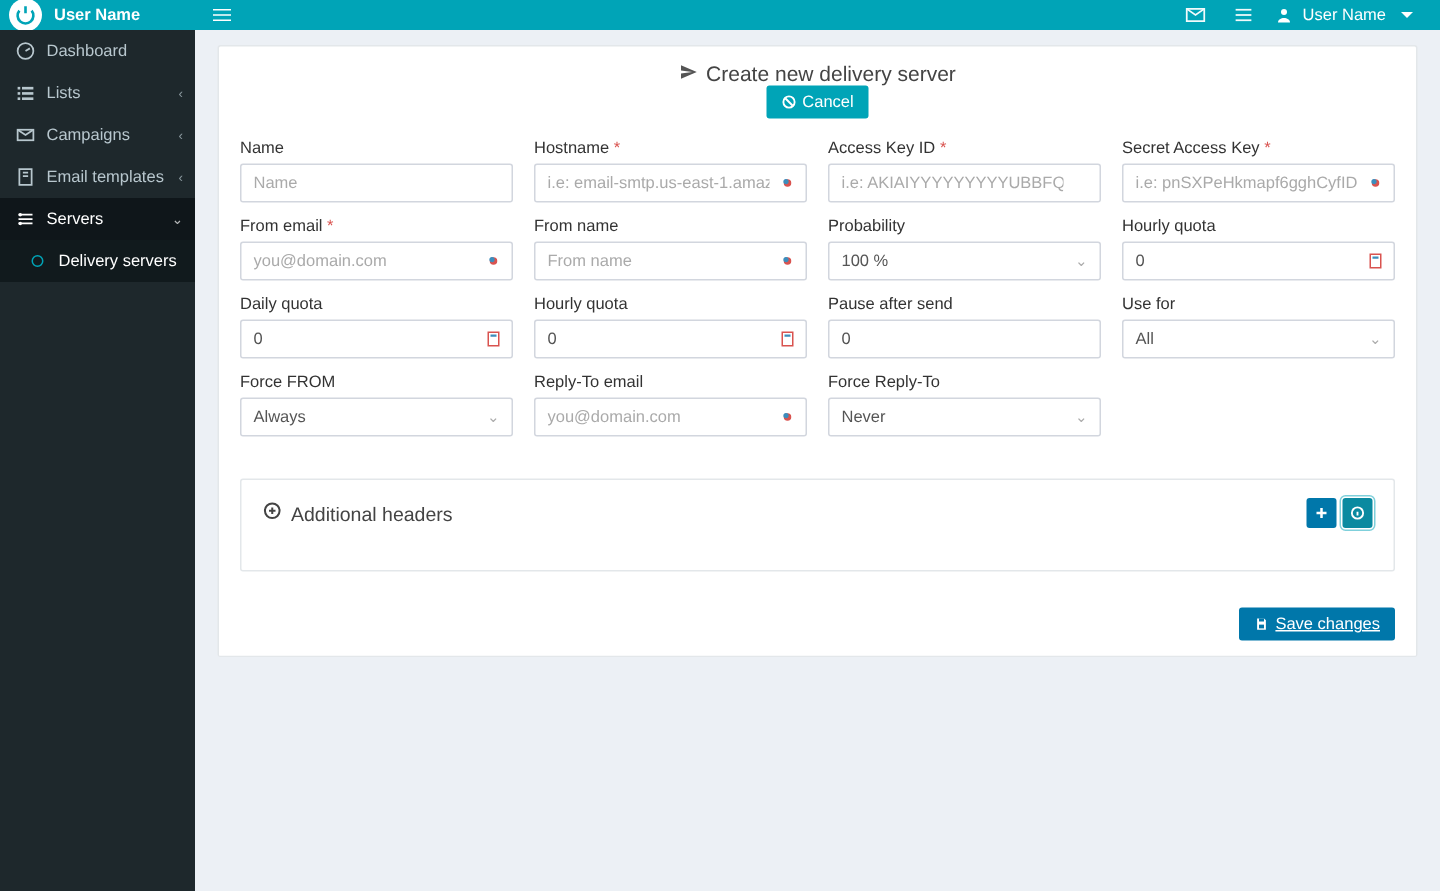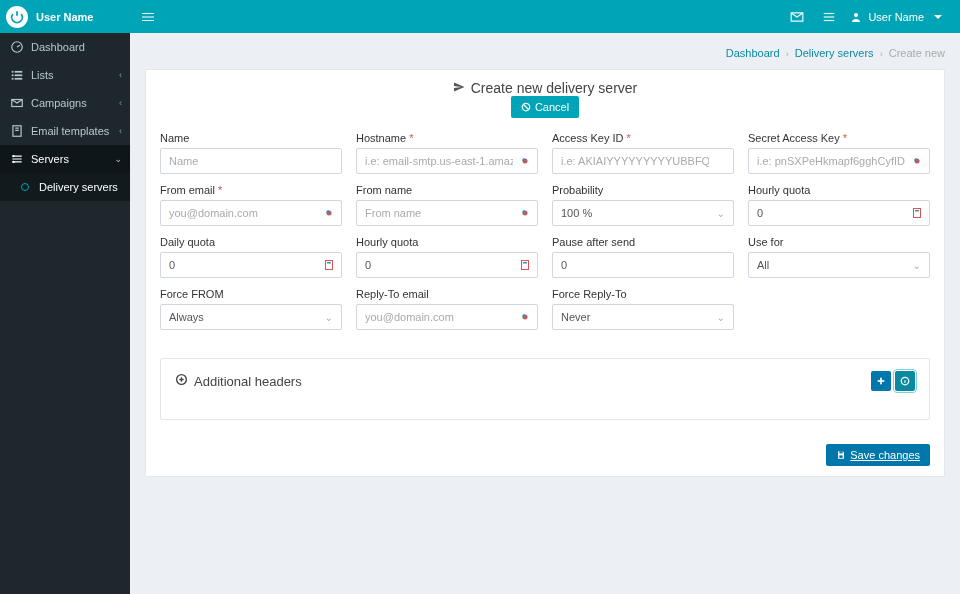--- a/index.html
+++ b/index.html
@@ -1,20 +1,20 @@
 <!DOCTYPE html>
 <html><head>
 <meta charset="utf-8">
 <style>
 * { box-sizing: border-box; margin: 0; padding: 0; }
 body { font-family: -apple-system, BlinkMacSystemFont, "Segoe UI", Arial, sans-serif; font-size: 12px; color: #333; background: #ecf0f5; }
 .app { width: 960px; height: 594px; display: flex; flex-direction: column; overflow: hidden; }
 
 
-.topbar { height: 33px; background: #00a4b7; display: flex; align-items: center; color: #fff; }
+.topbar { height: 20px; background: #00a4b7; display: flex; align-items: center; color: #fff; }
 .topbar-logo { width: 130px; height: 32px; background: #00a4b7; display: flex; align-items: center; padding-left: 6px; font-weight: bold; font-size: 11px; color:#fff; }
 .topbar-logo .logo-icon { width: 22px; height: 22px; border-radius: 50%; background:#fff; display:flex; align-items:center; justify-content:center; margin-right:8px;}
 .topbar-logo .logo-icon svg{ width:14px; height:14px; }
 .topbar-left-btn { width: 36px; height: 32px; display:flex; align-items:center; justify-content:center; cursor:pointer; }
 .topbar-spacer { flex: 1; }
 .topbar-right { display: flex; align-items: center; gap: 10px; padding-right: 18px; }
 .topbar-icon { width: 22px; height: 22px; display:flex; align-items:center; justify-content:center; cursor:pointer; opacity:0.95; }
 .topbar-user { display:flex; align-items:center; gap:6px; font-size:11px; cursor:pointer; }
 .caret-down { display:inline-block; width:0; height:0; border-left:4px solid transparent; border-right:4px solid transparent; border-top:4px solid #fff; }
 
@@ -183,27 +183,20 @@
           <span class="side-icon">
               <span class="bullet"></span>
             </span>
           <span>Delivery servers</span>
         </div>
       </div>
     </div>
 
     <div class="main">
 
-      <div class="breadcrumb">
-        <a href="#">Dashboard</a>
-        <span class="sep">›</span>
-        <a href="#">Delivery servers</a>
-        <span class="sep">›</span>
-        <span class="muted">Create new</span>
-      </div>
 
       <div class="panel main-panel">
         <div class="panel-header">
           <div class="panel-title">
             <span>
               <svg viewBox="0 0 24 24" fill="#555">
                   <path d="M2 21l21-9L2 3v7l15 2-15 2z"></path>
                 </svg>
             </span>
             <span>Create new delivery server</span>

